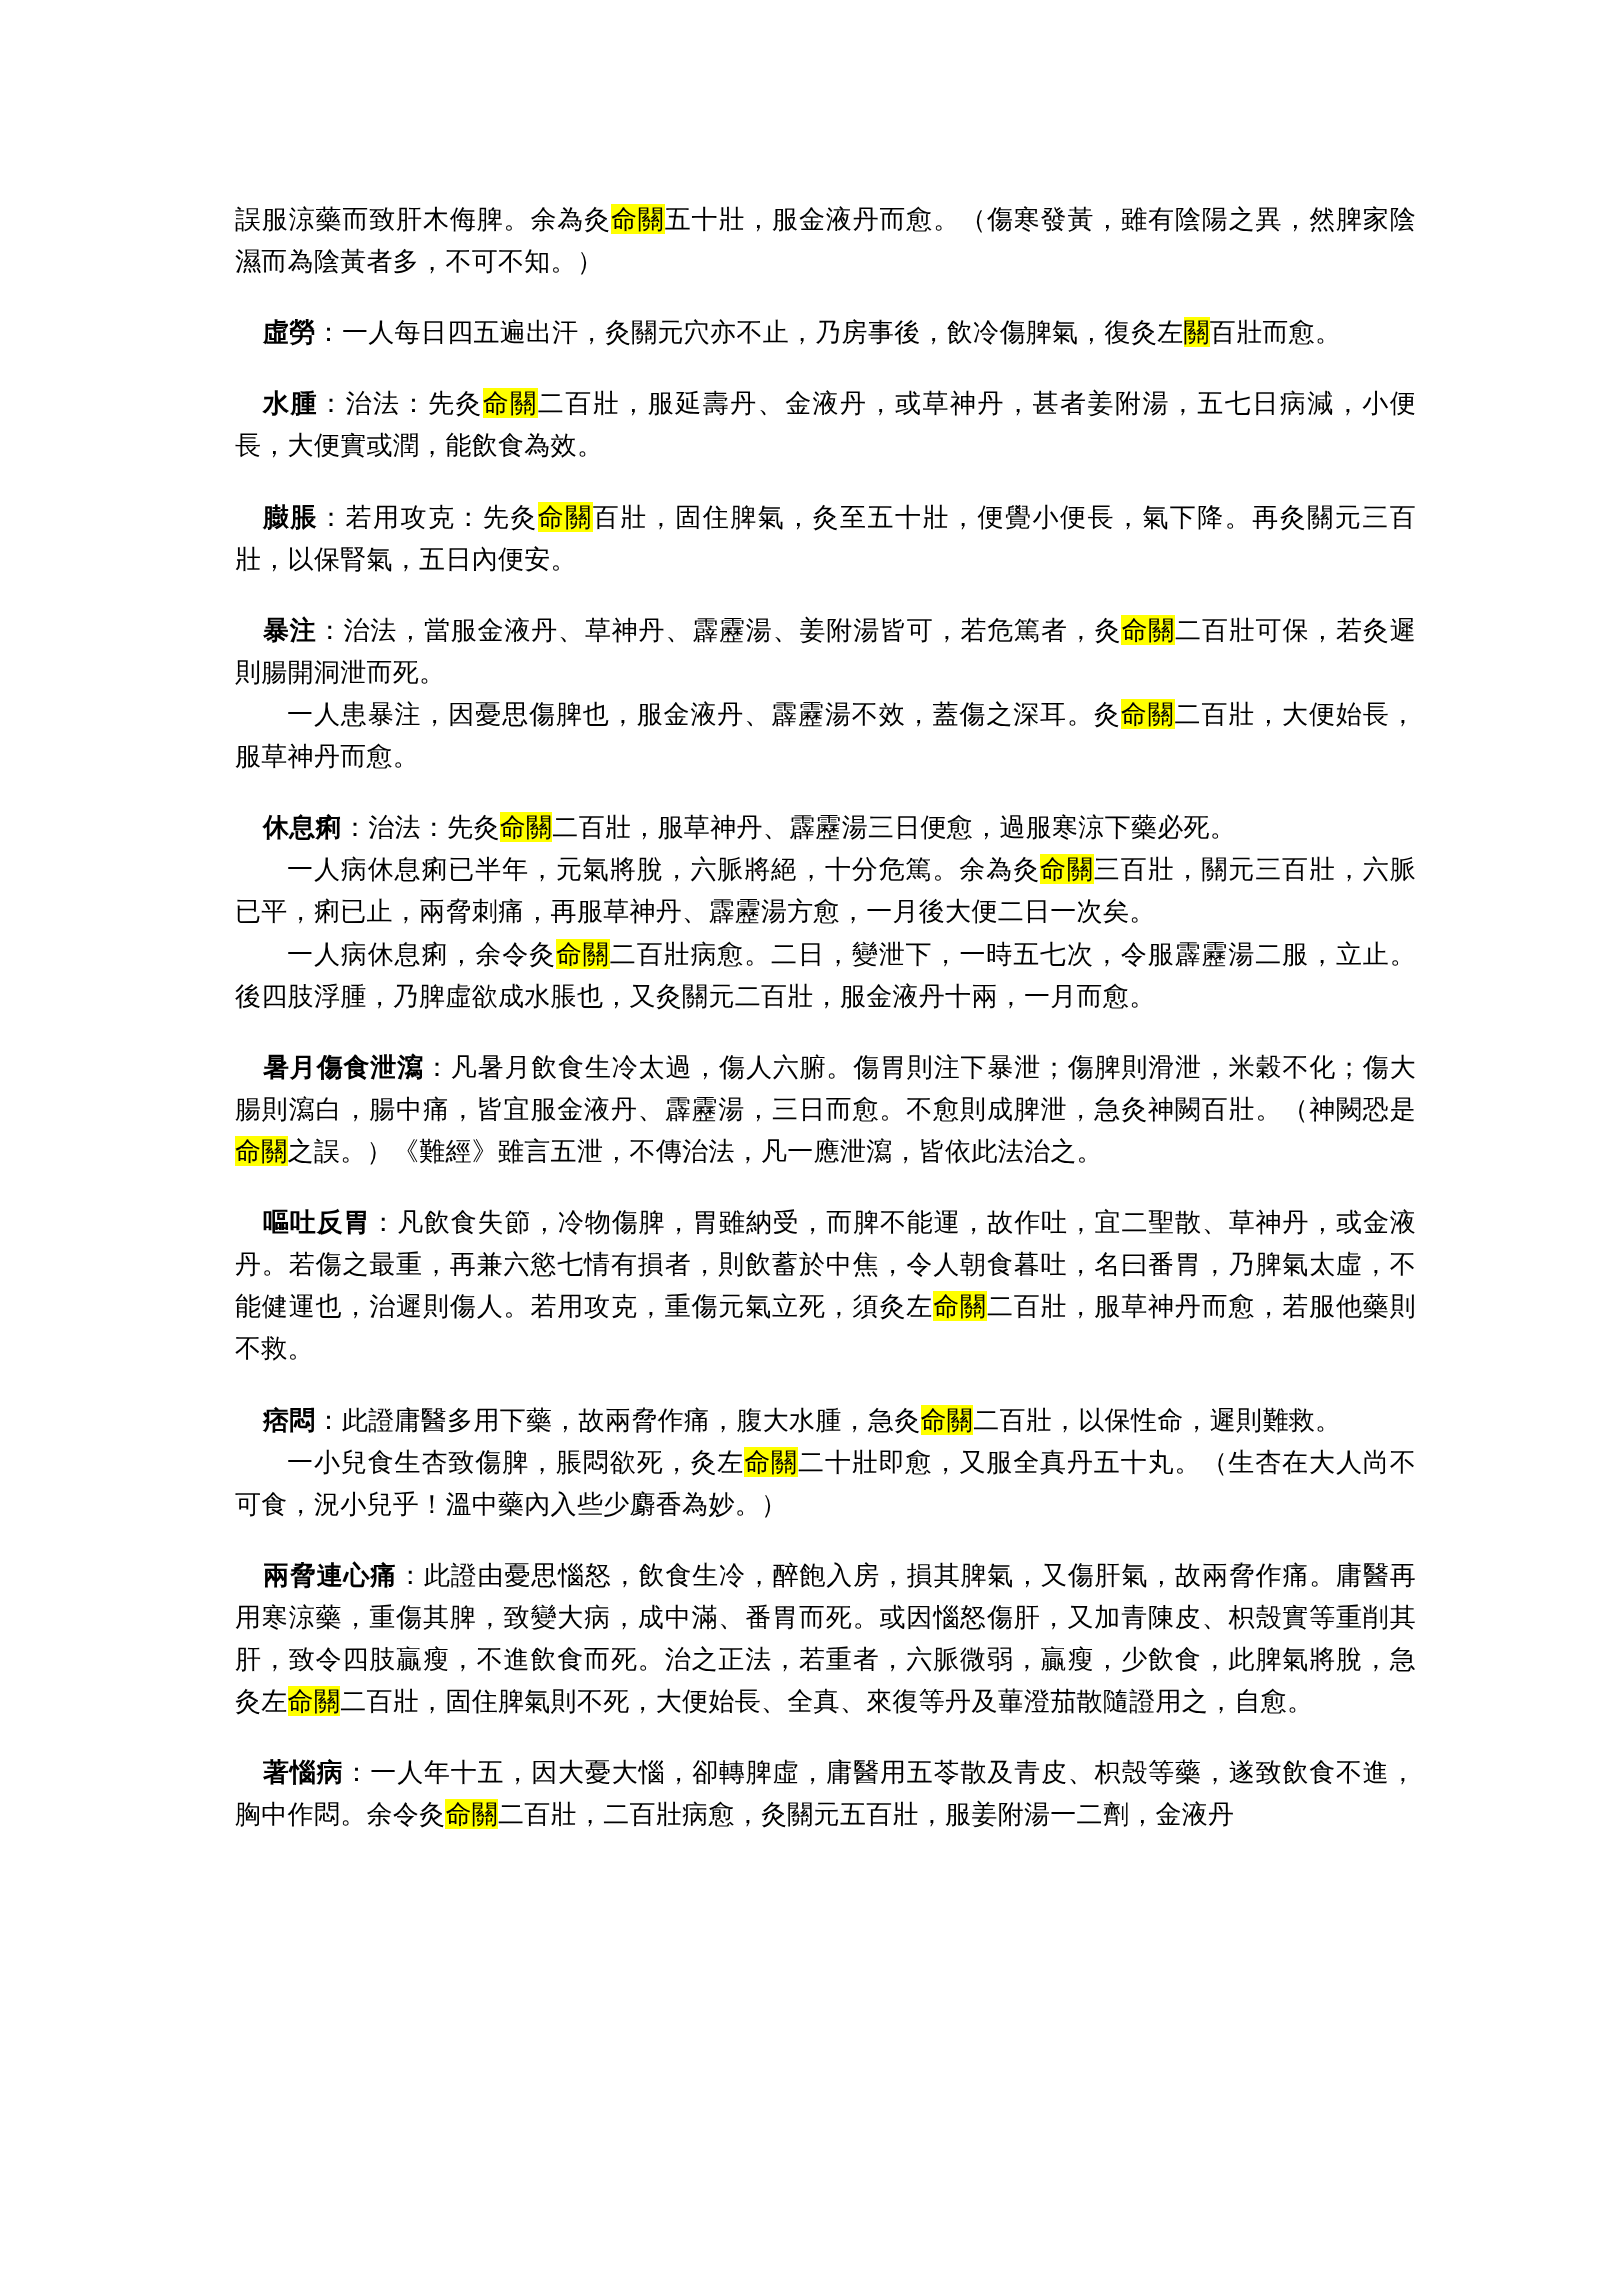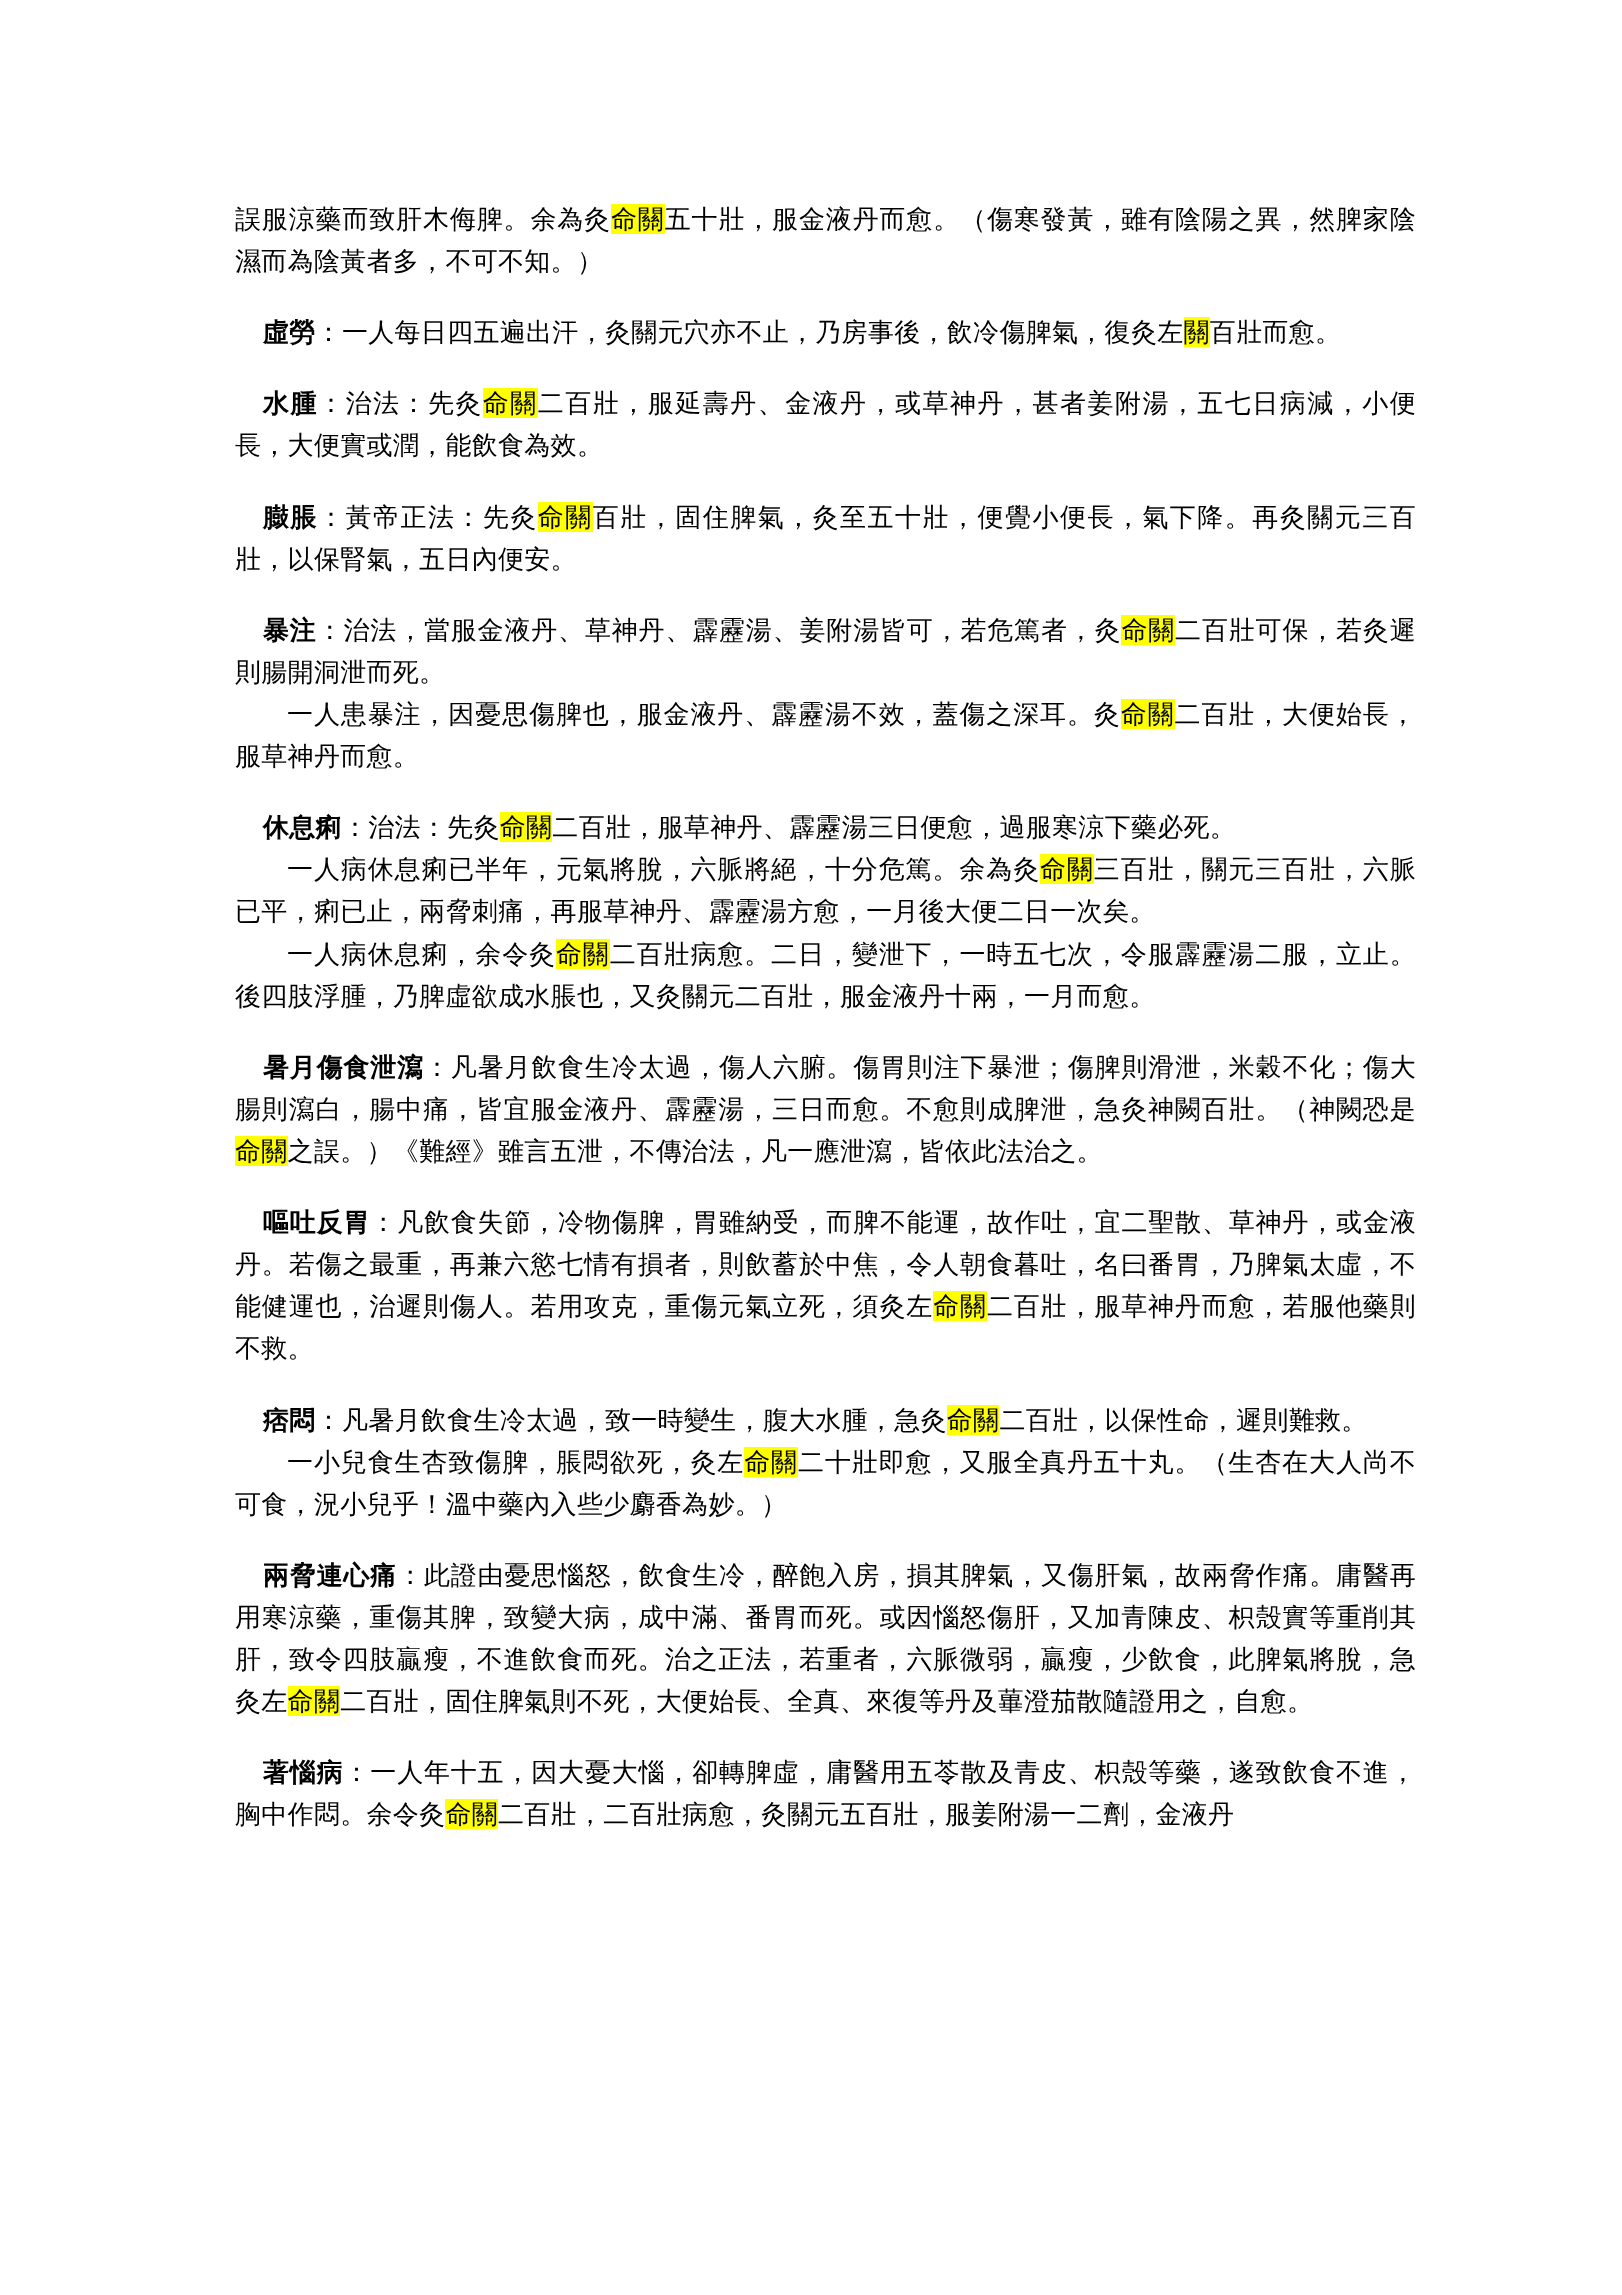--- a/index.html
+++ b/index.html
@@ -42,23 +42,23 @@
   }
 </style>
 </head>
 <body>
 
 <div class="page">
   <div id="content">
       <p class="para"><span class="seg"><span>誤服涼藥而致肝木侮脾。余為灸</span><span class="hl">命關</span><span>五十壯，服金液丹而愈。（傷寒發黃，雖有陰陽之異，然脾家陰濕而為陰黃者多，不可不知。）</span></span></p>
       <p class="para"><span class="seg"><span class="lead">虛勞</span><span>：一人每日四五遍出汗，灸關元穴亦不止，乃房事後，飲冷傷脾氣，復灸左</span><span class="hl">關</span><span>百壯而愈。</span></span></p>
       <p class="para"><span class="seg"><span class="lead">水腫</span><span>：治法：先灸</span><span class="hl">命關</span><span>二百壯，服延壽丹、金液丹，或草神丹，甚者姜附湯，五七日病減，小便長，大便實或潤，能飲食為效。</span></span></p>
-      <p class="para"><span class="seg"><span class="lead">臌脹</span><span>：黃帝正法：先灸</span><span class="hl">命關</span><span>百壯，固住脾氣，灸至五十壯，便覺小便長，氣下降。再灸關元三百壯，以保腎氣，五日內便安。</span></span></p>
+      <p class="para"><span class="seg"><span class="lead">臌脹</span><span>：若用攻克：先灸</span><span class="hl">命關</span><span>百壯，固住脾氣，灸至五十壯，便覺小便長，氣下降。再灸關元三百壯，以保腎氣，五日內便安。</span></span></p>
       <p class="para"><span class="seg"><span class="lead">暴注</span><span>：治法，當服金液丹、草神丹、霹靂湯、姜附湯皆可，若危篤者，灸</span><span class="hl">命關</span><span>二百壯可保，若灸遲則腸開洞泄而死。</span></span><span class="indent"><span>一人患暴注，因憂思傷脾也，服金液丹、霹靂湯不效，蓋傷之深耳。灸</span><span class="hl">命關</span><span>二百壯，大便始長，服草神丹而愈。</span></span></p>
       <p class="para"><span class="seg"><span class="lead">休息痢</span><span>：治法：先灸</span><span class="hl">命關</span><span>二百壯，服草神丹、霹靂湯三日便愈，過服寒涼下藥必死。</span></span><span class="indent"><span>一人病休息痢已半年，元氣將脫，六脈將絕，十分危篤。余為灸</span><span class="hl">命關</span><span>三百壯，關元三百壯，六脈已平，痢已止，兩脅刺痛，再服草神丹、霹靂湯方愈，一月後大便二日一次矣。</span></span><span class="indent"><span>一人病休息痢，余令灸</span><span class="hl">命關</span><span>二百壯病愈。二日，變泄下，一時五七次，令服霹靂湯二服，立止。後四肢浮腫，乃脾虛欲成水脹也，又灸關元二百壯，服金液丹十兩，一月而愈。</span></span></p>
       <p class="para"><span class="seg"><span class="lead">暑月傷食泄瀉</span><span>：凡暑月飲食生冷太過，傷人六腑。傷胃則注下暴泄；傷脾則滑泄，米穀不化；傷大腸則瀉白，腸中痛，皆宜服金液丹、霹靂湯，三日而愈。不愈則成脾泄，急灸神闕百壯。（神闕恐是</span><span class="hl">命關</span><span>之誤。）《難經》雖言五泄，不傳治法，凡一應泄瀉，皆依此法治之。</span></span></p>
       <p class="para"><span class="seg"><span class="lead">嘔吐反胃</span><span>：凡飲食失節，冷物傷脾，胃雖納受，而脾不能運，故作吐，宜二聖散、草神丹，或金液丹。若傷之最重，再兼六慾七情有損者，則飲蓄於中焦，令人朝食暮吐，名曰番胃，乃脾氣太虛，不能健運也，治遲則傷人。若用攻克，重傷元氣立死，須灸左</span><span class="hl">命關</span><span>二百壯，服草神丹而愈，若服他藥則不救。</span></span></p>
-      <p class="para"><span class="seg"><span class="lead">痞悶</span><span>：凡暑月飲食生冷太過，致一時變生，腹大水腫，急灸</span><span class="hl">命關</span><span>二百壯，以保性命，遲則難救。</span></span><span class="indent"><span>一小兒食生杏致傷脾，脹悶欲死，灸左</span><span class="hl">命關</span><span>二十壯即愈，又服全真丹五十丸。（生杏在大人尚不可食，況小兒乎！溫中藥內入些少麝香為妙。）</span></span></p>
+      <p class="para"><span class="seg"><span class="lead">痞悶</span><span>：此證庸醫多用下藥，故兩脅作痛，腹大水腫，急灸</span><span class="hl">命關</span><span>二百壯，以保性命，遲則難救。</span></span><span class="indent"><span>一小兒食生杏致傷脾，脹悶欲死，灸左</span><span class="hl">命關</span><span>二十壯即愈，又服全真丹五十丸。（生杏在大人尚不可食，況小兒乎！溫中藥內入些少麝香為妙。）</span></span></p>
       <p class="para"><span class="seg"><span class="lead">兩脅連心痛</span><span>：此證由憂思惱怒，飲食生冷，醉飽入房，損其脾氣，又傷肝氣，故兩脅作痛。庸醫再用寒涼藥，重傷其脾，致變大病，成中滿、番胃而死。或因惱怒傷肝，又加青陳皮、枳殼實等重削其肝，致令四肢贏瘦，不進飲食而死。治之正法，若重者，六脈微弱，贏瘦，少飲食，此脾氣將脫，急灸左</span><span class="hl">命關</span><span>二百壯，固住脾氣則不死，大便始長、全真、來復等丹及蓽澄茄散隨證用之，自愈。</span></span></p>
       <p class="para"><span class="seg"><span class="lead">著惱病</span><span>：一人年十五，因大憂大惱，卻轉脾虛，庸醫用五苓散及青皮、枳殼等藥，遂致飲食不進，胸中作悶。余令灸</span><span class="hl">命關</span><span>二百壯，二百壯病愈，灸關元五百壯，服姜附湯一二劑，金液丹</span></span></p>
     </div>
 </div>
 
 
 </body></html>

